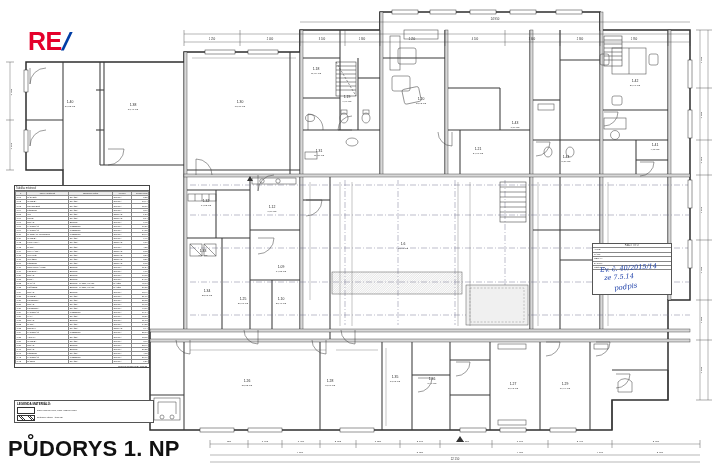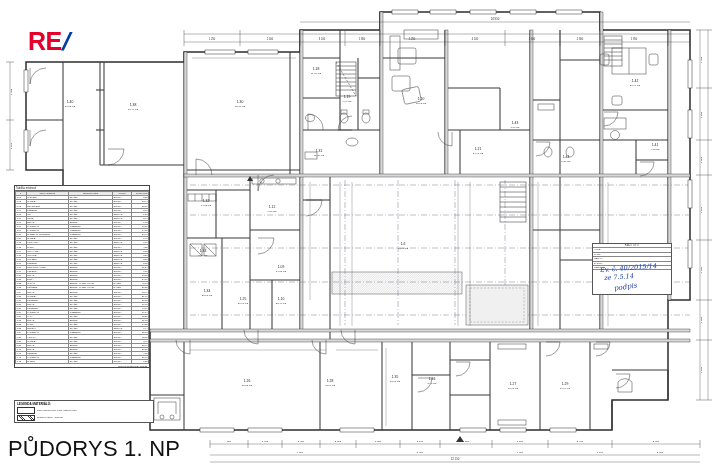--- a/index.html
+++ b/index.html
@@ -10,21 +10,21 @@
   #sheet{position:absolute;left:0;top:0;width:719px;height:468px;background:#fff;}
 
   
   #logo{position:absolute;left:8px;top:28px;height:26px;display:flex;align-items:center;
         font-family:"Liberation Sans",sans-serif;font-weight:bold;font-size:25px;letter-spacing:-0.5px;margin-left:20px;}
   #logo .re{color:#e4002b;}
   #logo .mx{color:#e4002b;}
   #logo .slash{color:#003da5;display:inline-block;transform:skewX(-16deg);width:9px;text-align:center;}
 
   
-  #plan-title{position:absolute;left:8px;top:436px;font-size:22px;font-weight:normal;color:#111;
+  #plan-title{position:absolute;left:8px;top:436px;font-size:22px;font-weight:bold;color:#111;
               letter-spacing:0.2px;font-family:"Liberation Sans",sans-serif;}
 
   
   #drawing{position:absolute;left:0;top:0;width:719px;height:468px;}
 
   
   #room-table{position:absolute;left:14px;top:185px;width:134px;border:0.7px solid #444;background:#fff;}
   #room-table .tbl-title{font-size:2.6px;padding:0.6px 1px;border-bottom:0.5px solid #666;color:#222;line-height:3px;}
   #room-table table{border-collapse:collapse;width:100%;table-layout:fixed;}
   #room-table th,#room-table td{border:0.4px solid #8a8a8a;font-size:2.2px;line-height:2.9px;

